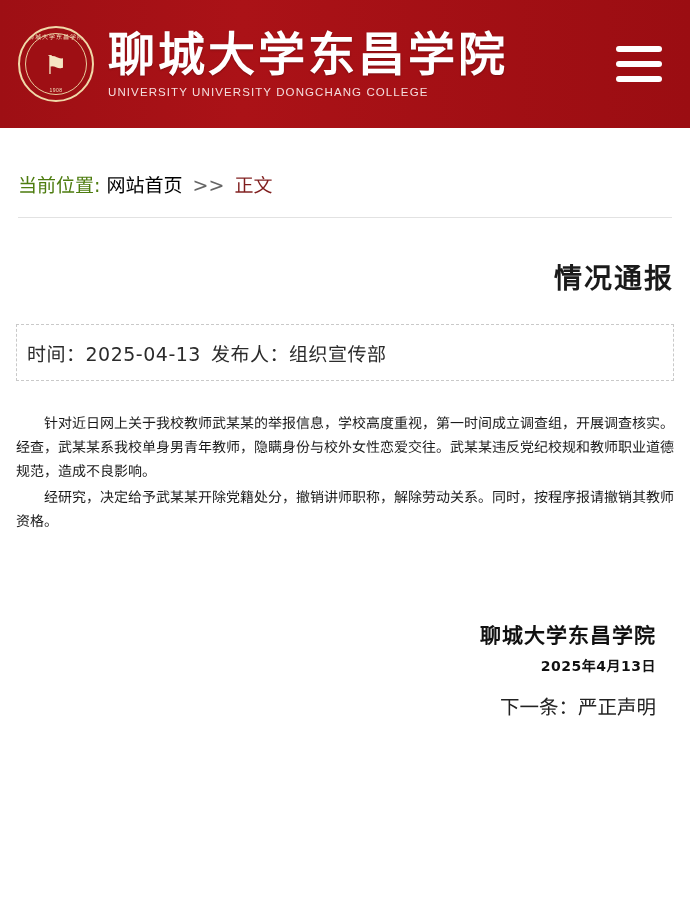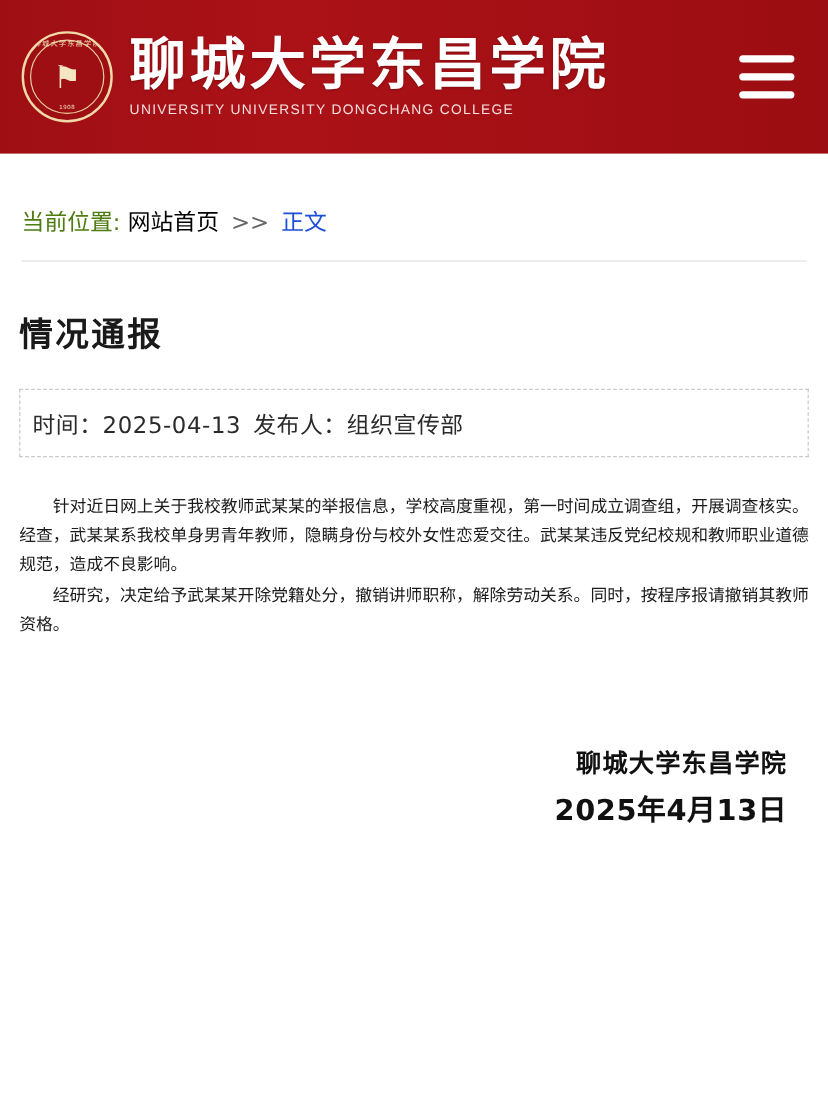--- a/index.html
+++ b/index.html
@@ -134,28 +134,28 @@
   .breadcrumb {
     font-size: 19px;
     color: #333333;
     border-bottom: 1px solid #e2e2e2;
     padding-bottom: 20px;
     font-family: "DejaVu Sans", "Liberation Sans", sans-serif;
   }
   .breadcrumb .bc-label { color: #4d7c0f; }
   .breadcrumb .bc-link { color: #000000; }
   .breadcrumb .bc-sep { color: #666; margin: 0 4px; }
-  .breadcrumb .bc-current { color: #1d4ed8; }
+  .breadcrumb .bc-current { color: #7f1d1d; }
 
   
   .article {
     padding: 0 16px;
   }
   .article-title {
-    text-align: left;
+    text-align: right;
     font-size: 28px;
     font-weight: bold;
     color: #1a1a1a;
     margin: 38px 0 28px 0;
     letter-spacing: 2px;
     font-family: "DejaVu Sans", "Liberation Sans", sans-serif;
   }
   .meta-box {
     border: 1px dashed #c9c9c9;
     padding: 14px 10px;
@@ -187,21 +187,21 @@
     padding-right: 18px;
     font-family: "DejaVu Sans", "Liberation Sans", sans-serif;
   }
   .sign-org {
     font-size: 21px;
     font-weight: bold;
     color: #111;
     letter-spacing: 1px;
   }
   .sign-date {
-    font-size: 24px;
+    font-size: 14px;
     font-weight: bold;
     color: #111;
     margin-top: 6px;
     letter-spacing: 0.5px;
   }
 
   
   .next-row {
     margin-top: 16px;
     text-align: right;
@@ -254,13 +254,16 @@
   <div class="body-text">
     <p>针对近日网上关于我校教师武某某的举报信息，学校高度重视，第一时间成立调查组，开展调查核实。经查，武某某系我校单身男青年教师，隐瞒身份与校外女性恋爱交往。武某某违反党纪校规和教师职业道德规范，造成不良影响。</p>
     <p>经研究，决定给予武某某开除党籍处分，撤销讲师职称，解除劳动关系。同时，按程序报请撤销其教师资格。</p>
   </div>
 
   <div class="signature">
     <div class="sign-org">聊城大学东昌学院</div>
     <div class="sign-date">2025年4月13日</div>
   </div>
 
+  <div class="next-row">
+    <span>下一条：</span><span class="next-link">严正声明</span>
+  </div>
 </div>
 
 </body></html>

